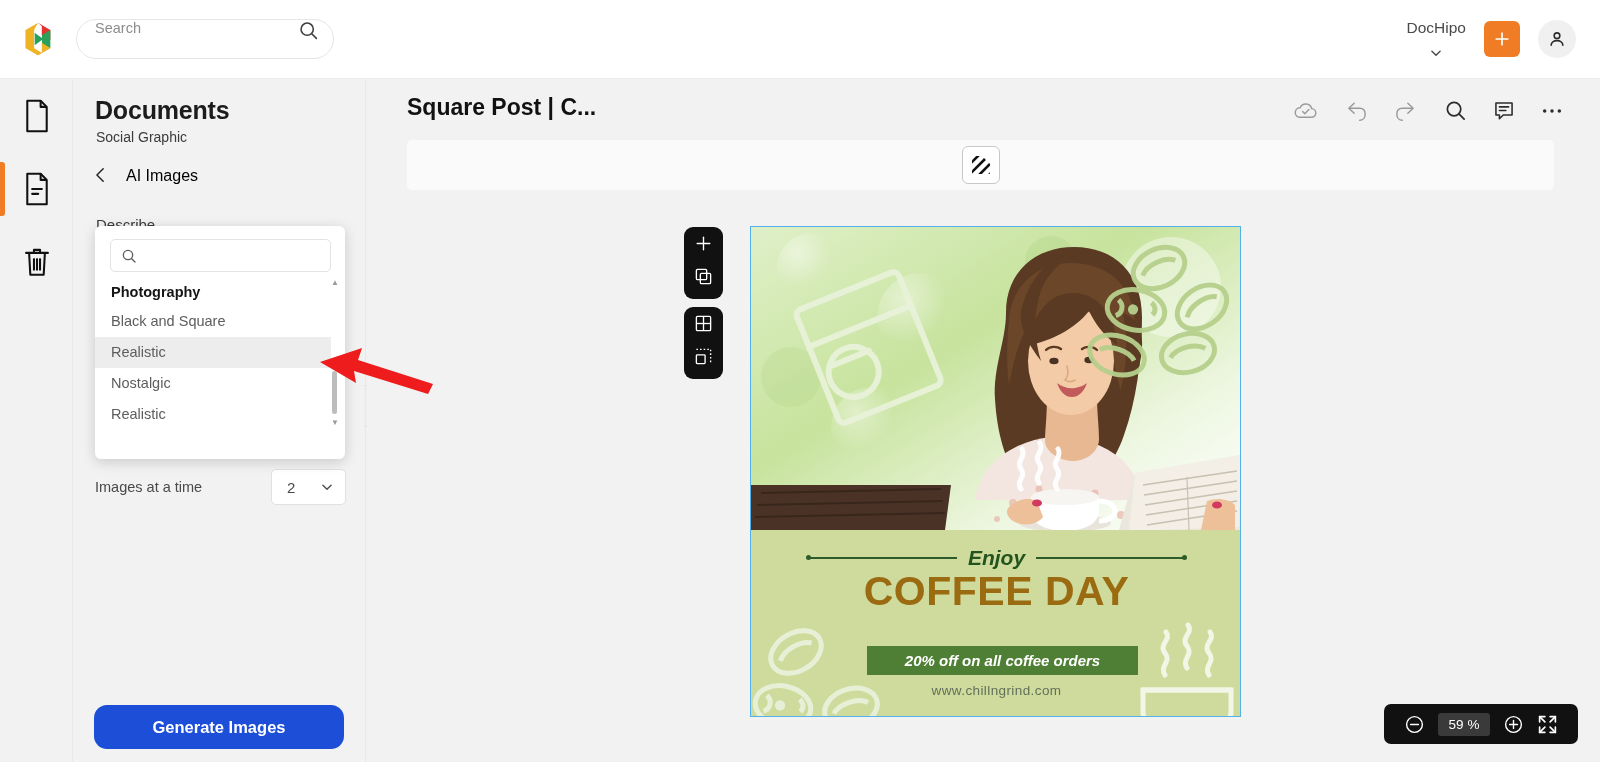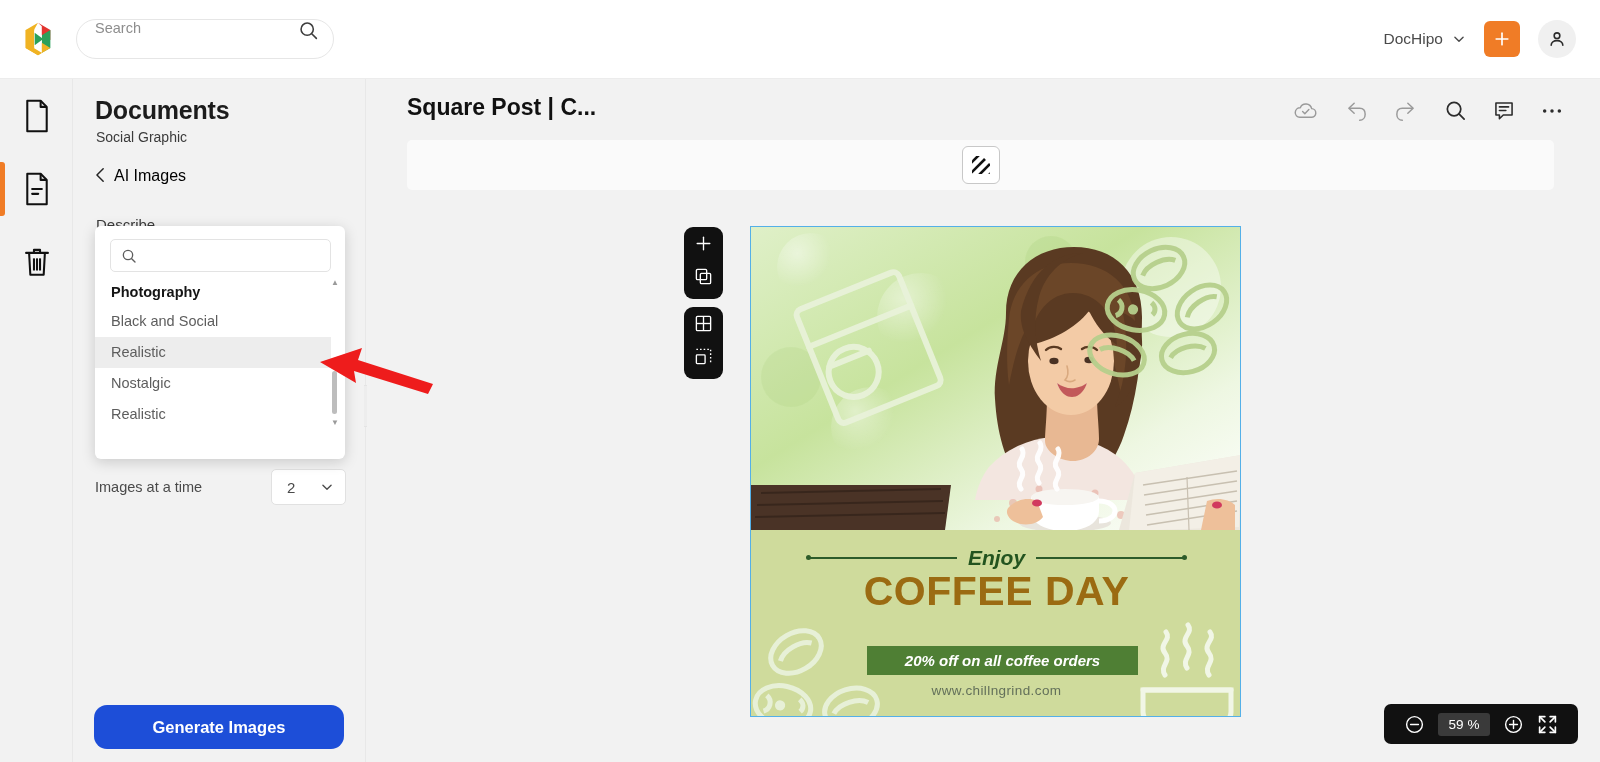--- a/index.html
+++ b/index.html
@@ -28,20 +28,21 @@
     flex: 1; border: none; outline: none; font-size: 14.5px; color: #5a5a5a;
     font-family: "Liberation Sans", sans-serif; background: transparent;
   }
   .search-box input::placeholder { color: #8d8d8d; }
   .topbar-right {
     margin-left: auto; display: flex; align-items: center; gap: 18px; padding-right: 24px;
   }
   .brand-select {
     display: flex; align-items: center; gap: 9px; font-size: 15.5px; color: #4a4a4a;
     cursor: pointer;
+    flex-direction: column;
   }
   .plus-btn {
     width: 36px; height: 36px; border-radius: 6px; background: #f07c26;
     display: flex; align-items: center; justify-content: center; cursor: pointer;
   }
   .avatar-btn {
     width: 38px; height: 38px; border-radius: 50%; background: #f0f0f0;
     display: flex; align-items: center; justify-content: center; cursor: pointer;
   }
 
@@ -66,21 +67,21 @@
   }
   .panel-title {
     position: absolute; left: 22px; top: 17px;
     font-size: 25px; font-weight: bold; color: #1c1c1c; letter-spacing: -0.2px;
   }
   .panel-sub {
     position: absolute; left: 23px; top: 50px; font-size: 14px; color: #3b3b3b;
   }
   .panel-back {
     position: absolute; left: 22px; top: 88px; display: flex; align-items: flex-start;
-    gap: 8px; cursor: pointer;
+    gap: 20px; cursor: pointer;
   }
   .panel-describe {
     position: absolute; left: 23px; top: 137px; font-size: 15px; color: #3b3b3b;
   }
 
   .images-row {
     position: absolute; left: 22px; top: 390px; width: 251px;
     display: flex; align-items: center; justify-content: space-between;
   }
   .images-label { font-size: 14.5px; color: #4a4a4a; }
@@ -334,21 +335,21 @@
   <div class="dropdown">
     <div class="dd-search">
       <svg width="16" height="16" viewBox="0 0 24 24" fill="none" stroke="#5d5d5d" stroke-width="2">
         <circle cx="10.5" cy="10.5" r="7"></circle>
           <line x1="16" y1="16" x2="21" y2="21" stroke-linecap="round"></line>
       </svg>
       <input type="text" placeholder="" style="">
     </div>
     <div class="dd-list">
       <div class="dd-group">Photography</div>
-      <div class="dd-opt">Black and Social</div>
+      <div class="dd-opt">Black and Square</div>
       <div class="dd-opt selected">Realistic</div>
       <div class="dd-opt">Nostalgic</div>
       <div class="dd-opt">Realistic</div>
       <div class="dd-scroll">
         <div class="dd-arrow" style="top:-2px">▲</div>
         <div class="thumb"></div>
         <div class="dd-arrow" style="top:138px">▼</div>
       </div>
     </div>
   </div>

